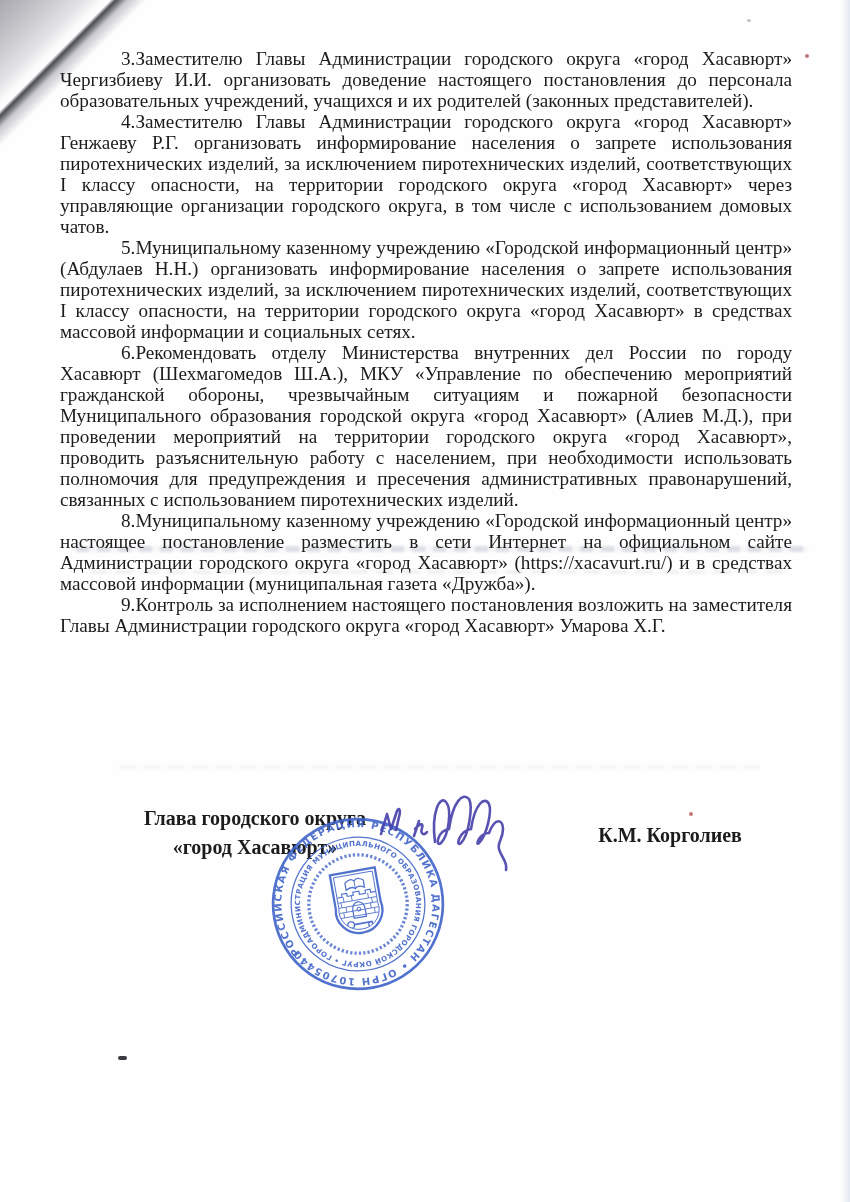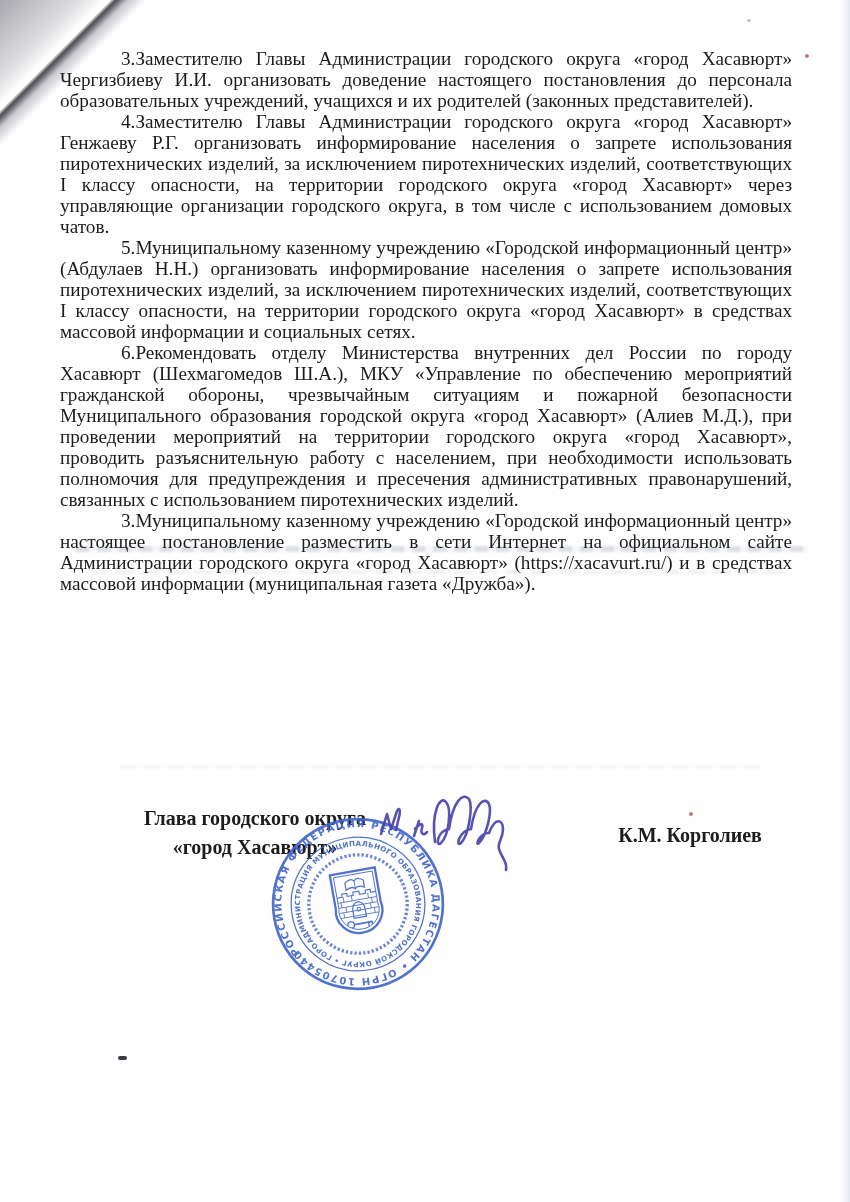--- a/index.html
+++ b/index.html
@@ -43,21 +43,21 @@
     text-align:justify;
   }
   .doc-text p{margin:0;text-indent:61px;}
 
   .sig-row{position:absolute;left:60px;top:804px;width:732px;}
   .sig-title{
     position:absolute;left:0;top:0;width:390px;text-align:center;
     font-weight:bold;font-size:20px;line-height:29px;
   }
   .sig-name{
-    position:absolute;left:530px;top:20px;width:200px;text-align:center;
+    position:absolute;left:510px;top:20px;width:200px;text-align:center;
     font-weight:bold;font-size:20px;white-space:nowrap;
   }
 
   .seal{
     position:absolute;left:270px;top:816px;width:176px;height:176px;
     transform:rotate(-10deg);
     opacity:.9;
   }
   .seal text{
     font-family:"DejaVu Sans", sans-serif;
@@ -85,21 +85,22 @@
   <div class="speck speck-1"></div>
   <div class="speck speck-2"></div>
   <div class="speck speck-3"></div>
   <div class="speck speck-4"></div>
 
   <div class="doc-text">
     <p>3.Заместителю Главы Администрации городского округа «город Хасавюрт» Чергизбиеву И.И. организовать доведение настоящего постановления до персонала образовательных учреждений, учащихся и их родителей (законных представителей).</p>
     <p>4.Заместителю Главы Администрации городского округа «город Хасавюрт» Генжаеву Р.Г. организовать информирование населения о запрете использования пиротехнических изделий, за исключением пиротехнических изделий, соответствующих I классу опасности, на территории городского округа «город Хасавюрт» через управляющие организации городского округа, в том числе с использованием домовых чатов.</p>
     <p>5.Муниципальному казенному учреждению «Городской информационный центр» (Абдулаев Н.Н.) организовать информирование населения о запрете использования пиротехнических изделий, за исключением пиротехнических изделий, соответствующих I классу опасности, на территории городского округа «город Хасавюрт» в средствах массовой информации и социальных сетях.</p>
     <p>6.Рекомендовать отделу Министерства внутренних дел России по городу Хасавюрт (Шехмагомедов Ш.А.), МКУ «Управление по обеспечению мероприятий гражданской обороны, чрезвычайным ситуациям и пожарной безопасности Муниципального образования городской округа «город Хасавюрт» (Алиев М.Д.), при проведении мероприятий на территории городского округа «город Хасавюрт», проводить разъяснительную работу с населением, при необходимости использовать полномочия для предупреждения и пресечения административных правонарушений, связанных с использованием пиротехнических изделий.</p>
-    <p>3.Муниципальному казенному учреждению «Городской информационный центр» настоящее постановление разместить в сети Интернет на официальном сайте Администрации городского округа «город Хасавюрт» (https://xacavurt.ru/) и в средствах массовой информации (муниципальная газета «Дружба»).</p>
+    <p>8.Муниципальному казенному учреждению «Городской информационный центр» настоящее постановление разместить в сети Интернет на официальном сайте Администрации городского округа «город Хасавюрт» (https://xacavurt.ru/) и в средствах массовой информации (муниципальная газета «Дружба»).</p>
+    <p>9.Контроль за исполнением настоящего постановления возложить на заместителя Главы Администрации городского округа «город Хасавюрт» Умарова Х.Г.</p>
   </div>
 
   <div class="sig-row">
     <div class="sig-title">
       <div>Глава городского округа</div>
       <div>«город Хасавюрт»</div>
     </div>
     <div class="sig-name">К.М.  Корголиев</div>
   </div>
 

